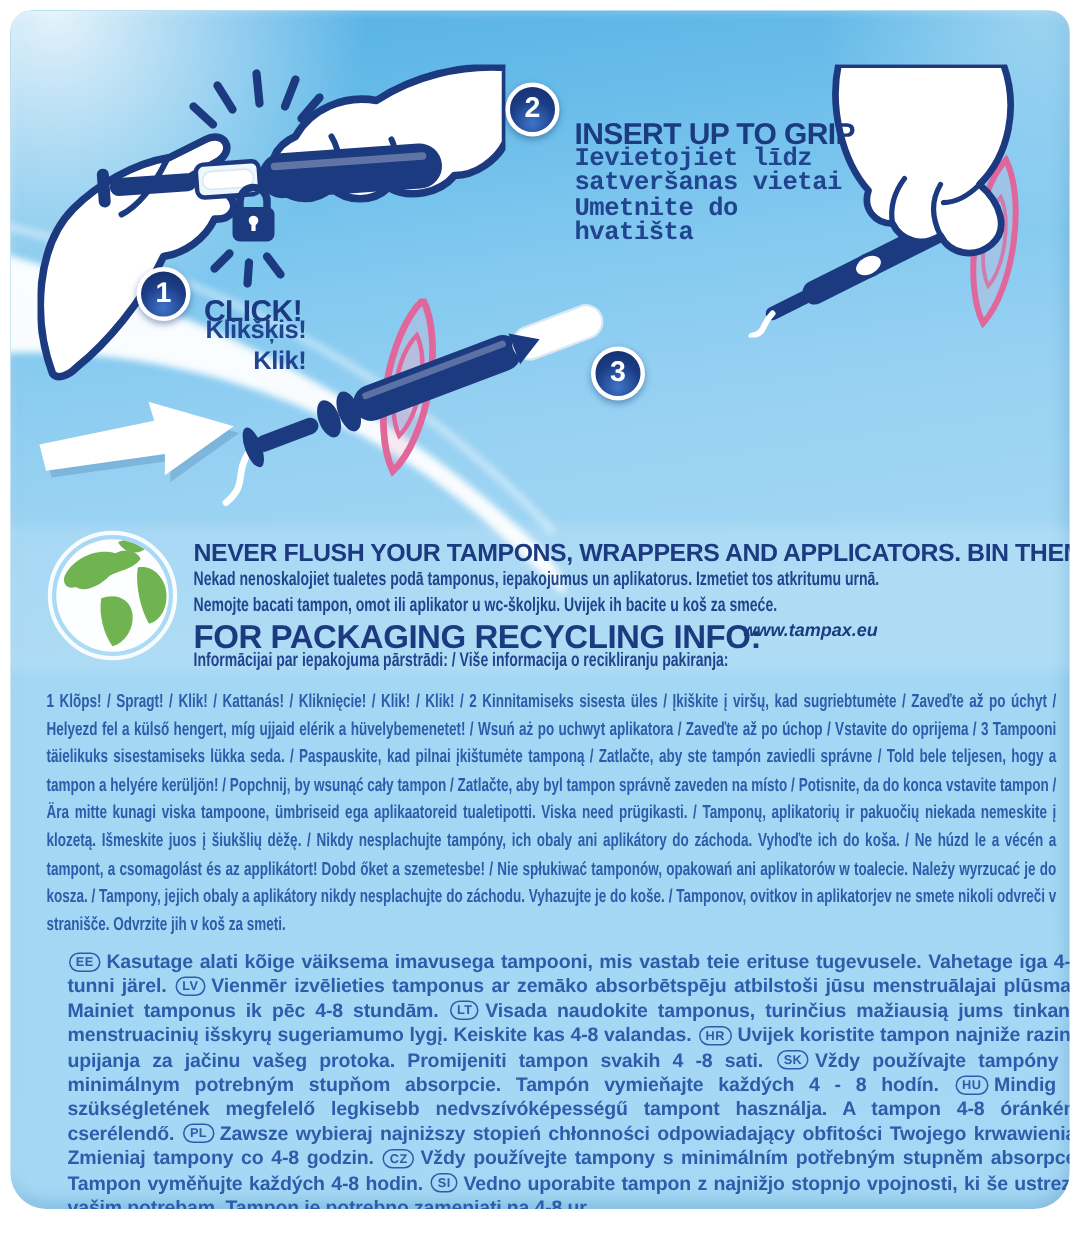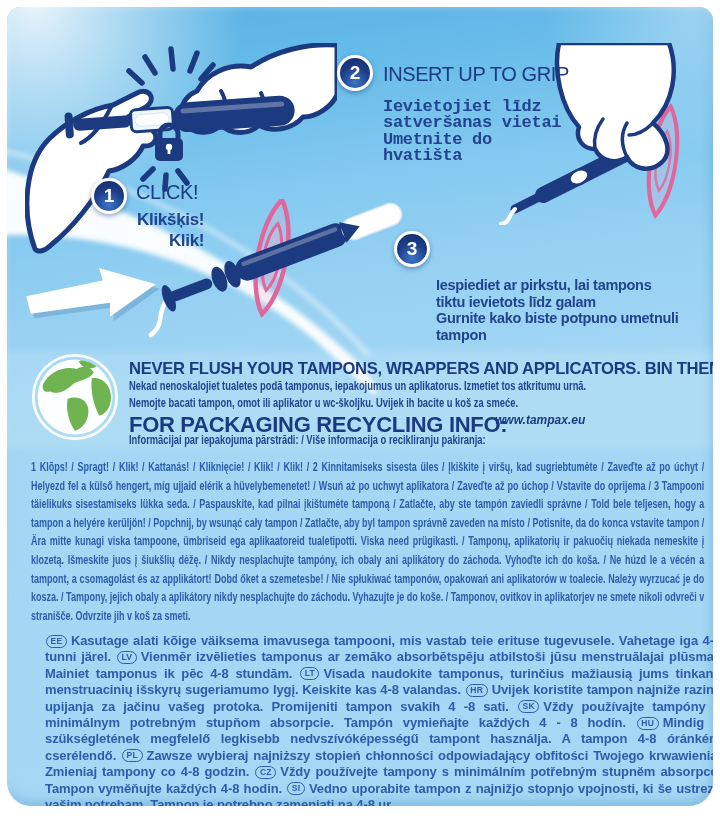--- a/index.html
+++ b/index.html
@@ -12,21 +12,21 @@
   .panel::before{content:"";position:absolute;inset:0;pointer-events:none;
         background:radial-gradient(circle at 4% 0%,rgba(255,255,255,.85) 0%,rgba(255,255,255,0) 20%),
                    radial-gradient(circle at 97% 0%,rgba(255,255,255,.35) 0%,rgba(255,255,255,0) 14%);}
   .band{position:absolute;left:0;top:338px;width:100%;height:108px;
         background:linear-gradient(rgba(255,255,255,0),rgba(255,255,255,.13) 10%,rgba(255,255,255,.13) 90%,rgba(255,255,255,0));}
   .abs{position:absolute;}
   .badge{position:absolute;width:36px;height:36px;border-radius:50%;
         background:radial-gradient(circle at 50% 80%,#3e74c9 0%,#1b3c85 55%,#12296160 100%),#16306e;
         border:3px solid #fff;box-sizing:border-box;box-shadow:0 2px 5px rgba(20,60,120,.45);
         color:#fff;font-weight:700;font-size:19px;display:flex;align-items:center;justify-content:center;}
-  .step-title{position:absolute;color:var(--navy);font-weight:400;letter-spacing:-.4px;white-space:pre-line;}
+  .step-title{position:absolute;color:var(--navy);font-weight:700;letter-spacing:-.4px;white-space:pre-line;margin-top:16px;}
   .step-sub{position:absolute;color:var(--navy2);font-weight:700;white-space:pre-line;letter-spacing:-.3px;}
   .t1{left:129px;top:174px;font-size:20px;}
   .s1{left:130px;top:203px;font-size:17px;line-height:20.5px;text-align:right;}
   .t2{left:376px;top:56px;font-size:20px;}
   .s2{left:376px;top:92px;font-size:17px;line-height:16.4px;font-family:Liberation Mono, monospace;}
   .t3{left:429px;top:226px;font-size:20px;line-height:20px;}
   .s3{left:429px;top:270px;font-size:14.5px;line-height:16.6px;}
   .disposal-heading{position:absolute;left:122px;top:352px;font-size:16.6px;font-weight:700;
         color:var(--navy);letter-spacing:-.3px;white-space:nowrap;}
   .cond{position:absolute;font-size:13px;font-weight:700;color:var(--navy2);white-space:nowrap;
@@ -150,24 +150,20 @@
 Klik!</div>
 
     <div class="badge" style="left:330px;top:48px;">2</div>
     <div class="step-title t2">INSERT UP TO GRIP</div>
     <div class="step-sub s2">Ievietojiet līdz
 satveršanas vietai
 Umetnite do
 hvatišta</div>
 
     <div class="badge" style="left:387px;top:224px;">3</div>
-    <div class="step-sub s3">Iespiediet ar pirkstu, lai tampons
-tiktu ievietots līdz galam
-Gurnite kako biste potpuno umetnuli
-tampon</div>
 
     <svg class="abs" style="left:23px;top:345px;" width="90" height="90" viewBox="0 0 96 96">
       <circle cx="48" cy="48" r="44.5" fill="none" stroke="#ffffff" stroke-width="3" opacity=".9"></circle>
       <circle cx="48" cy="48" r="40" fill="#fdfeff"></circle>
       <defs>
           <clipPath id="gclip">
             <circle cx="48" cy="48" r="40"></circle>
           </clipPath>
         </defs>
       <g clip-path="url(#gclip)" fill="#6fb450">

